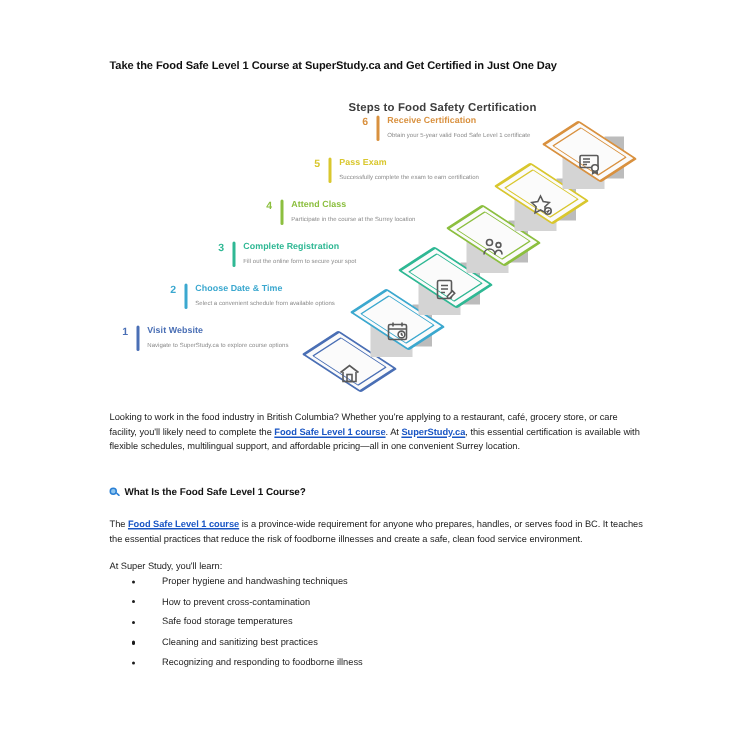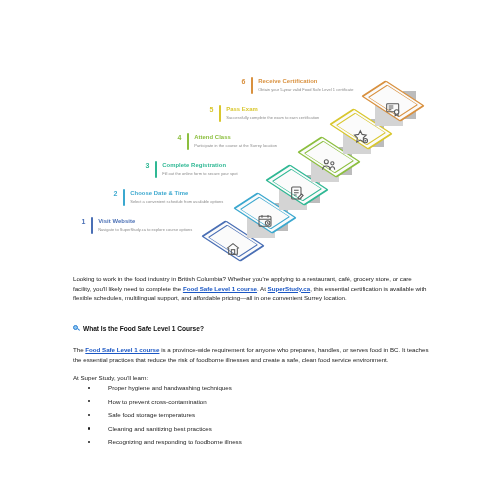--- a/index.html
+++ b/index.html
@@ -207,22 +207,24 @@
     height: 2.2px;
     background: #1c1c1c;
     border-radius: 50%;
   }
 </style>
 </head>
 <body>
 
 <div class="page">
 
+  <div class="doc-title">Take the Food Safe Level 1 Course at SuperStudy.ca and Get Certified in Just One Day</div>
 
   <div class="info-graphic">
+    <div class="info-heading">Steps to Food Safety Certification</div>
     <div class="stairs" id="stairs">
         <div class="block" style="left: 0px; top: 0px;">
           <div class="top-face" style="left: 150px; top: 138px; border-color: rgb(74, 111, 181);">
             <div class="top-inner" style="border-color: rgb(74, 111, 181);"></div>
           </div>
           <div class="icon-holder" style="left: 150px; top: 146px;">
             <svg width="16" height="16" viewBox="0 0 24 24" fill="none" stroke="#5a5a5a" stroke-width="1.6">
               <path d="M3 11 12 4l9 7"></path>
               <path d="M5.5 10.5V20h13v-9.5"></path>
               <rect x="9.5" y="13" width="5" height="7"></rect>

